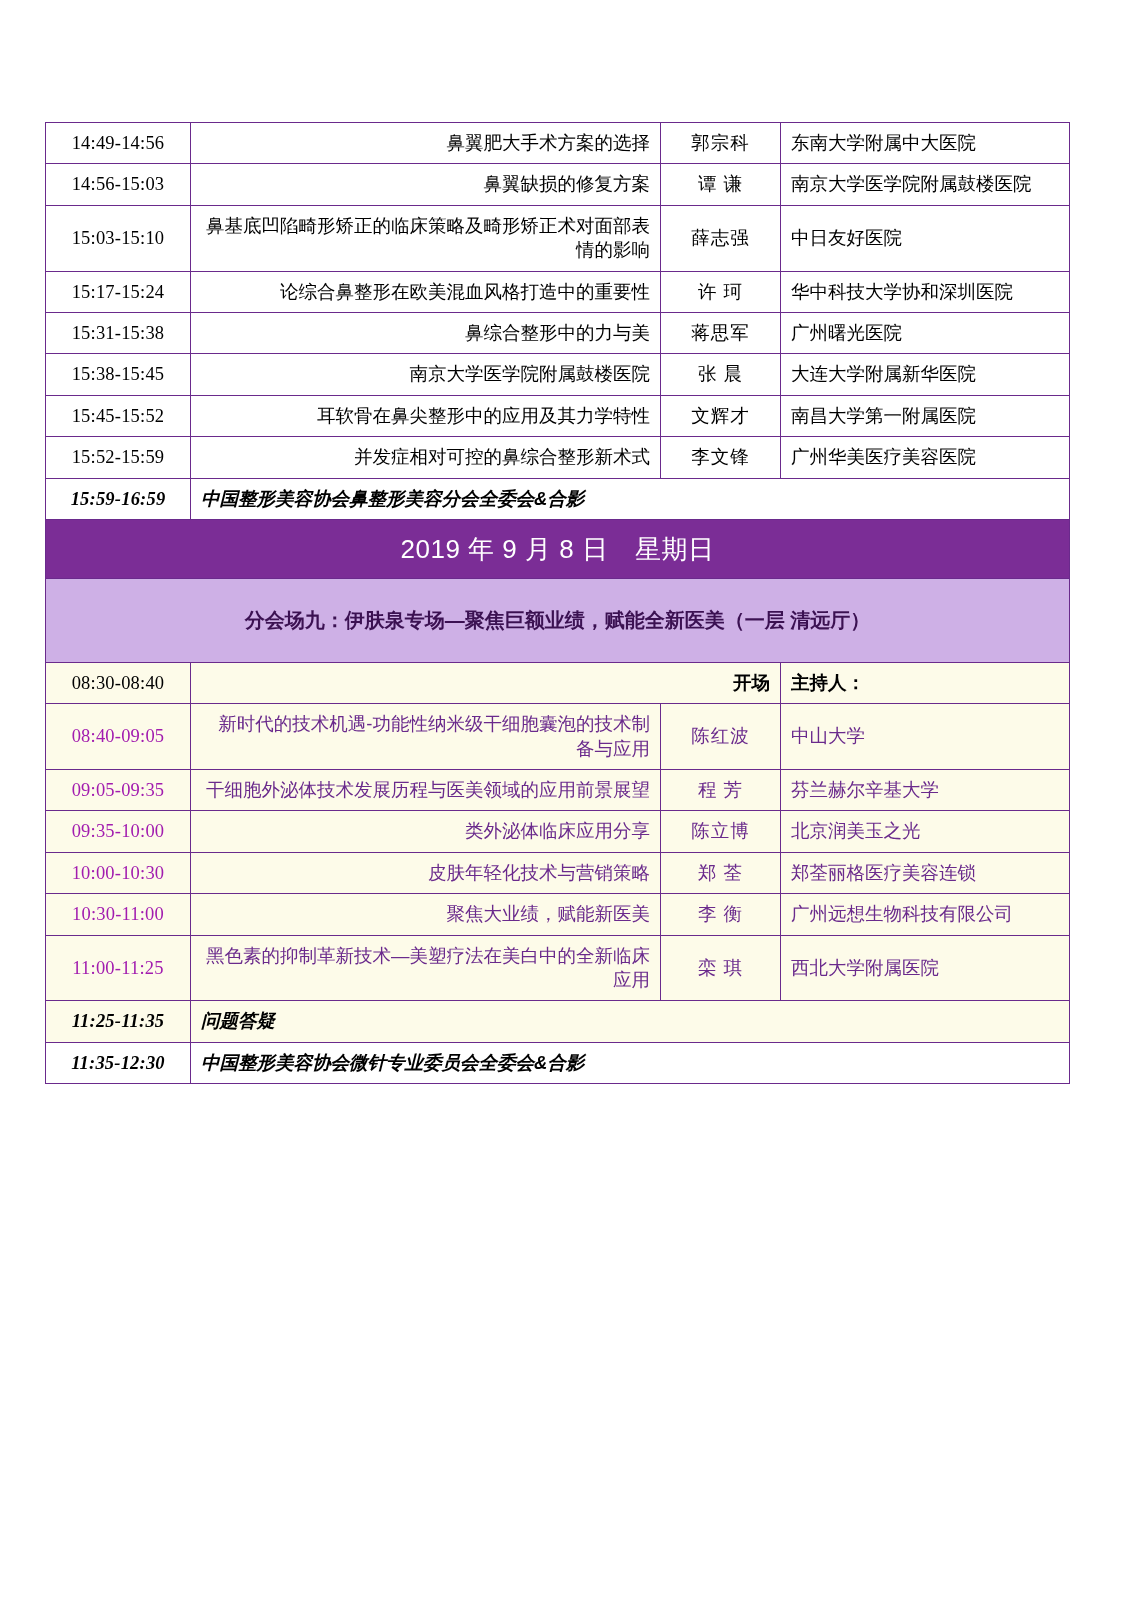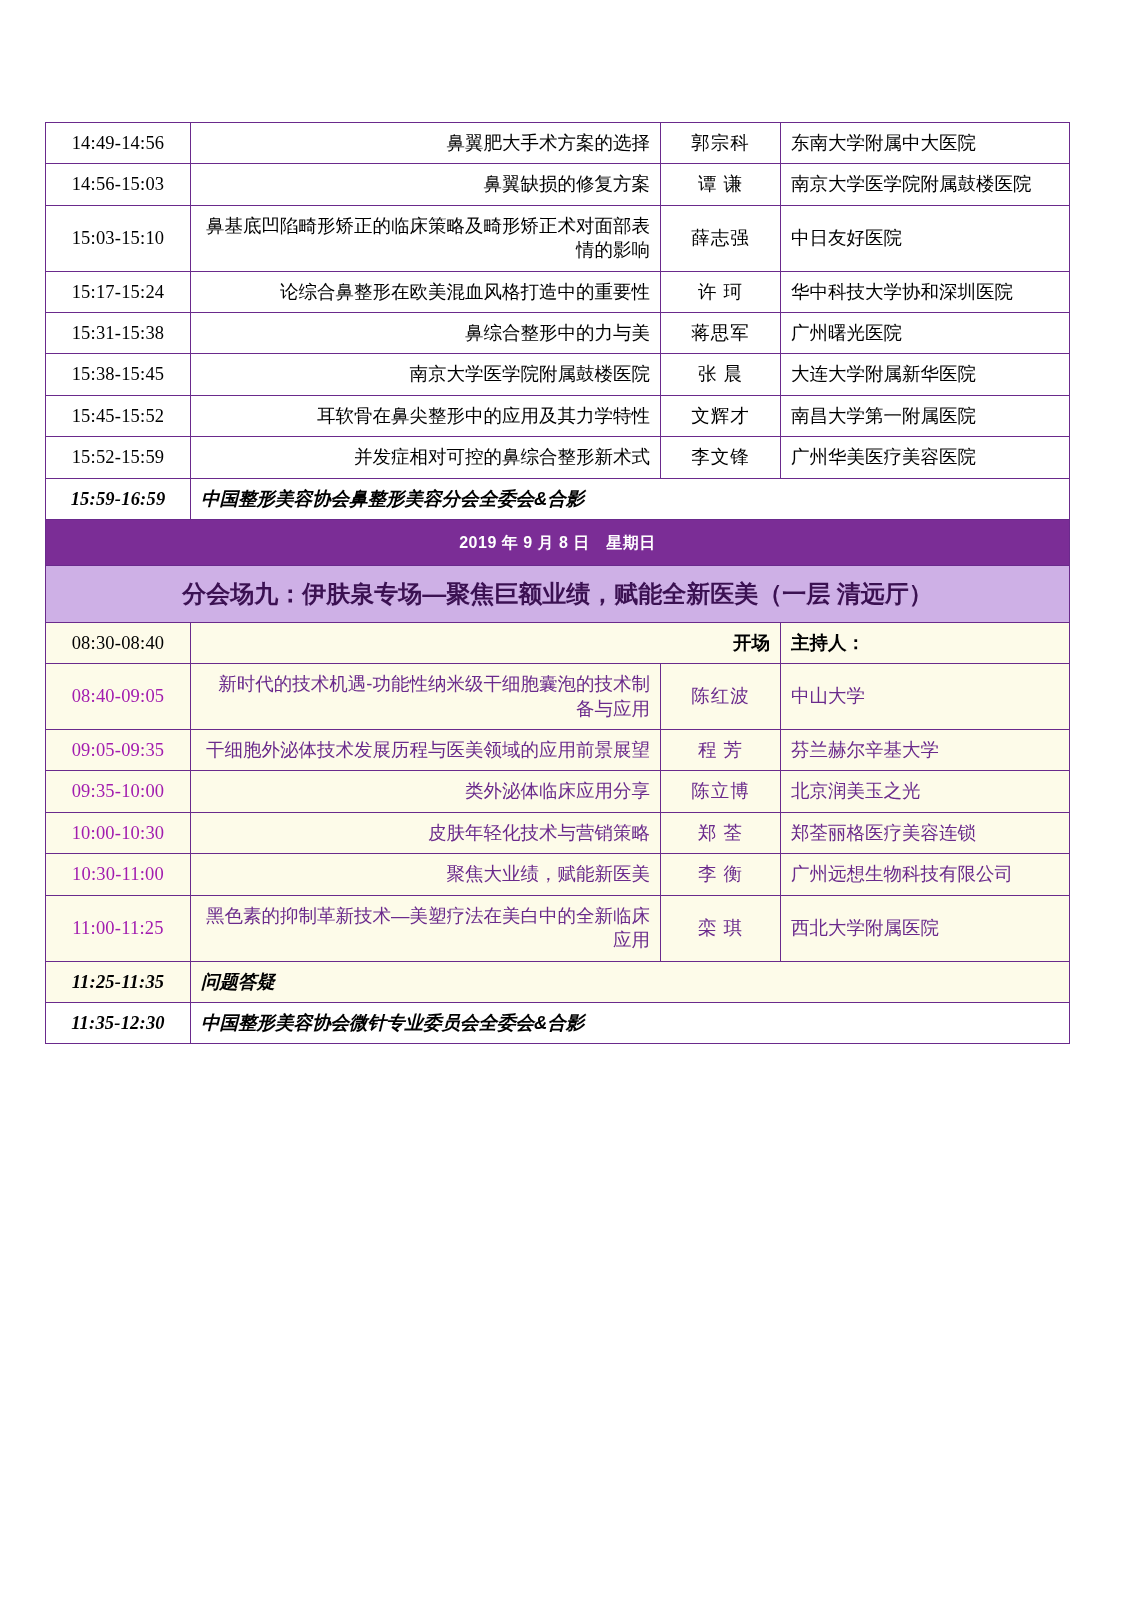--- a/index.html
+++ b/index.html
@@ -61,33 +61,33 @@
     font-family: "Liberation Serif", serif;
     font-weight: bold;
     color: #000;
   }
   td.span-wide { color: #6a2a8c; font-weight: bold; }
 
   tr.day-banner td {
     background: #7b2d96;
     color: #ffffff;
     text-align: center;
-    font-weight: bold;
-    font-size: 16px;
+    font-weight: normal;
+    font-size: 26px;
     letter-spacing: .5px;
     padding: 12px 26px;
     border: 1px solid #6a2a8c;
   }
   tr.session-banner td {
     background: #ceb0e6;
     color: #3b1152;
     text-align: center;
     font-weight: bold;
-    font-size: 24px;
-    padding: 12px 10px;
+    font-size: 20px;
+    padding: 28px 10px;
     border: 1px solid #6a2a8c;
   }
   .host-label { font-weight: bold; color: #6a2a8c; }
   td.open-label { font-weight: bold; color: #6a2a8c; }
 </style>
 </head>
 <body>
 
 <div class="page">
   <table class="schedule">

